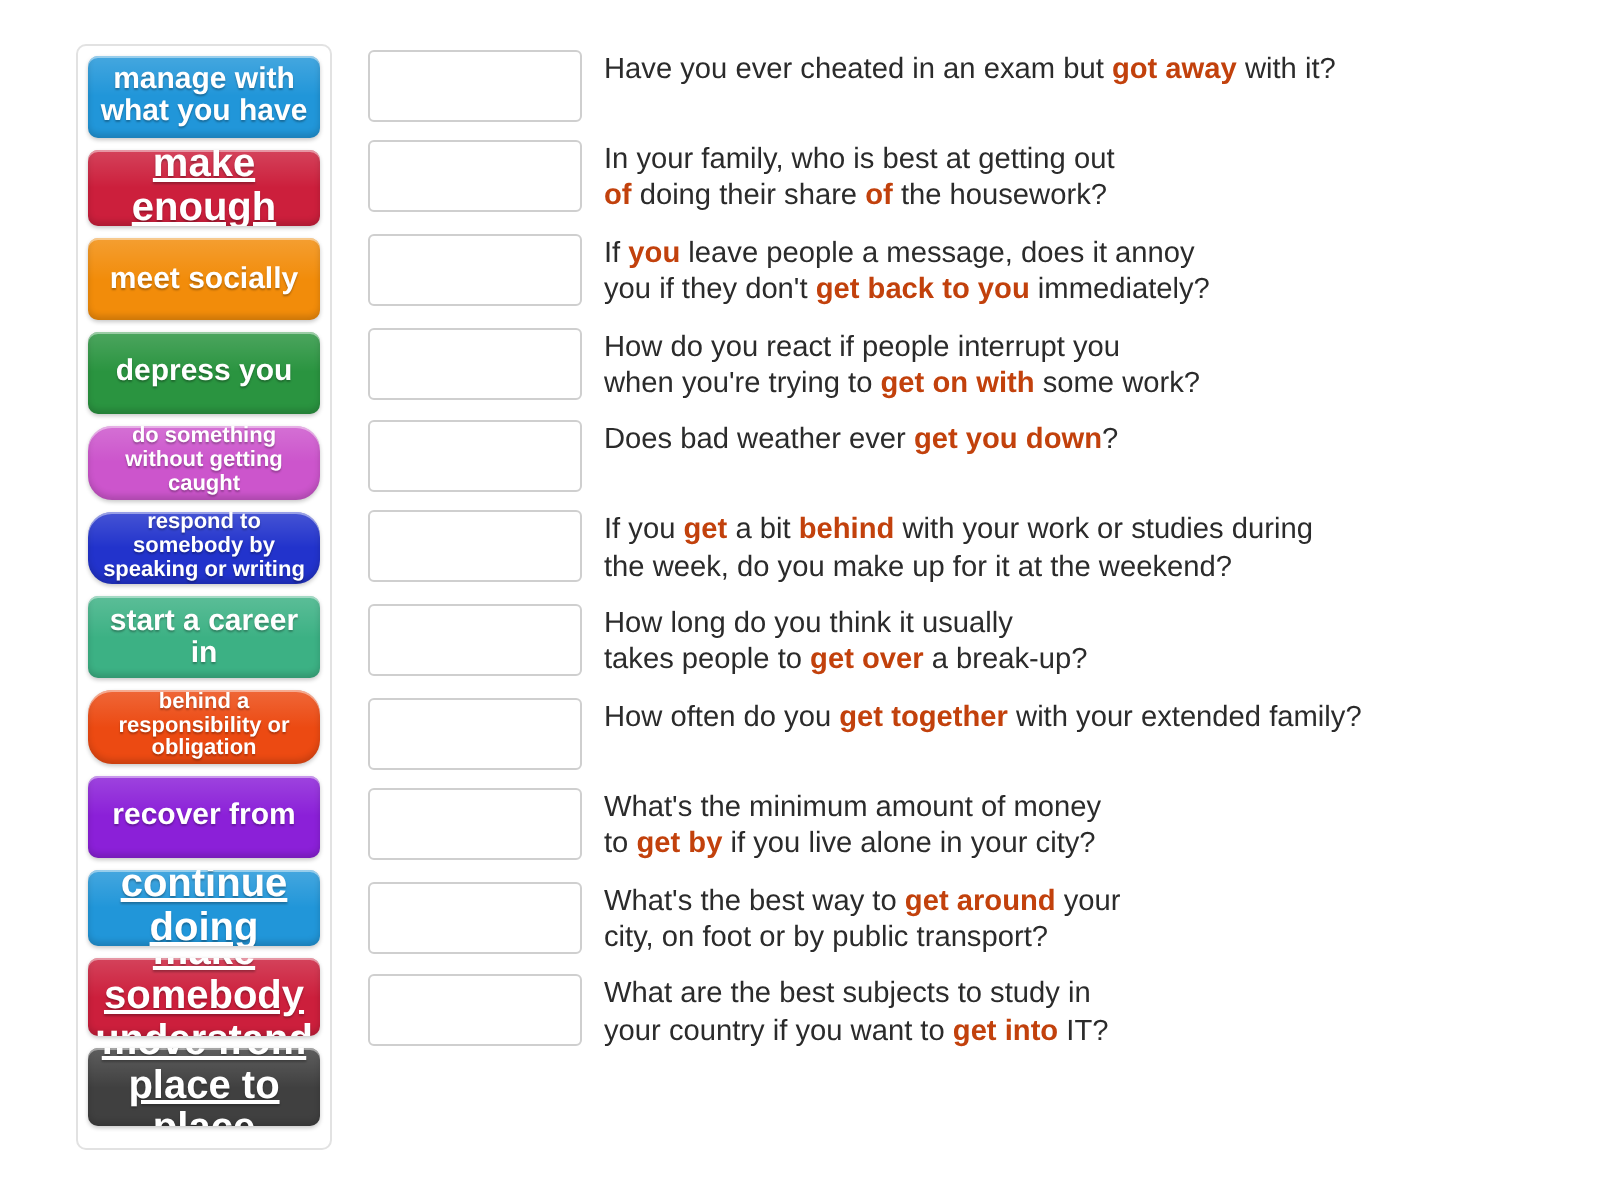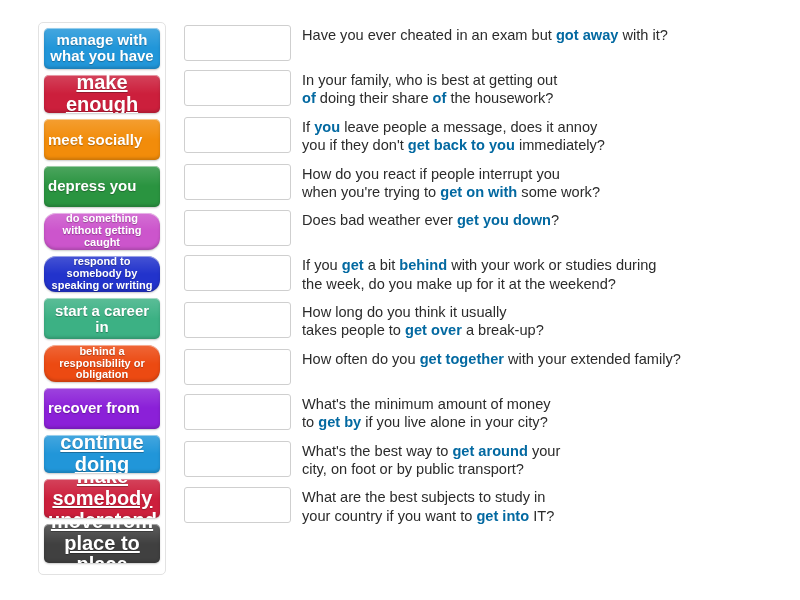--- a/index.html
+++ b/index.html
@@ -40,20 +40,21 @@
     position: relative;
     width: 116px;
     margin: 0 auto 6px auto;
     border-radius: 5px;
     color: #ffffff;
     text-align: center;
     font-weight: bold;
     line-height: 1.08;
     display: flex;
     align-items: center;
+    justify-content: center;
     padding: 3px 4px;
     text-shadow: 0 1px 1px rgba(0,0,0,0.28);
     box-shadow: inset 0 1px 0 rgba(255,255,255,0.45),
                 inset 0 -2px 3px rgba(0,0,0,0.16),
                 0 1px 2px rgba(0,0,0,0.22);
     cursor: move;
     user-select: none;
     overflow: hidden;
   }
   .tile::after {
@@ -97,21 +98,21 @@
     border-radius: 3px;
     margin-right: 11px;
   }
   .qtext {
     font-size: 14.6px;
     color: #2b2b2b;
     line-height: 1.26;
     padding-top: 1px;
     font-family: "Liberation Sans", sans-serif;
   }
-  .qtext b { font-weight: bold; color: #0369a1; }
+  .qtext b { font-weight: bold; color: #c2410c; }
 </style>
 </head>
 <body>
 
 <div id="app">
 
   <div class="tiles-panel" id="tiles-panel">
       <div class="tile t-h44 fs-15" style="background: rgb(33, 150, 217);">
         <span class="tile-label">manage with what you have</span>
       </div>

